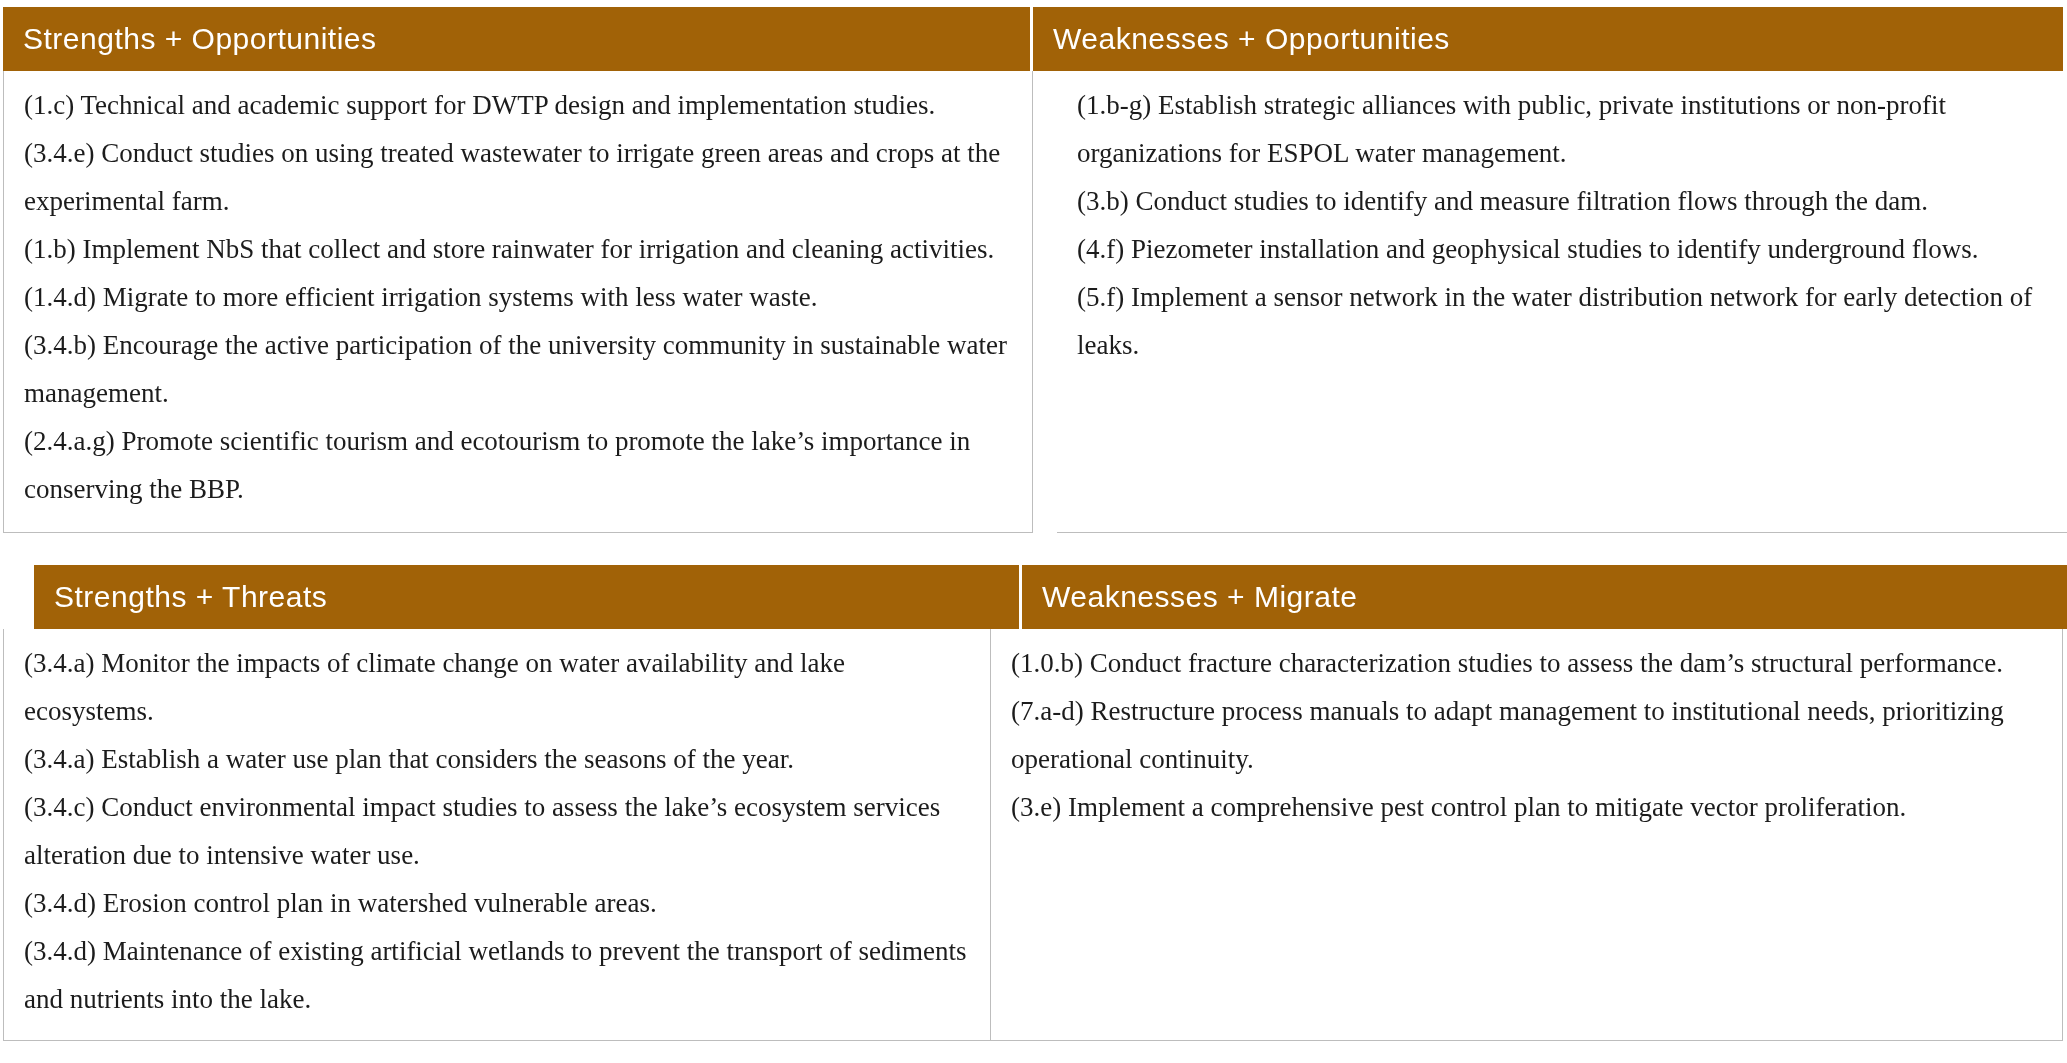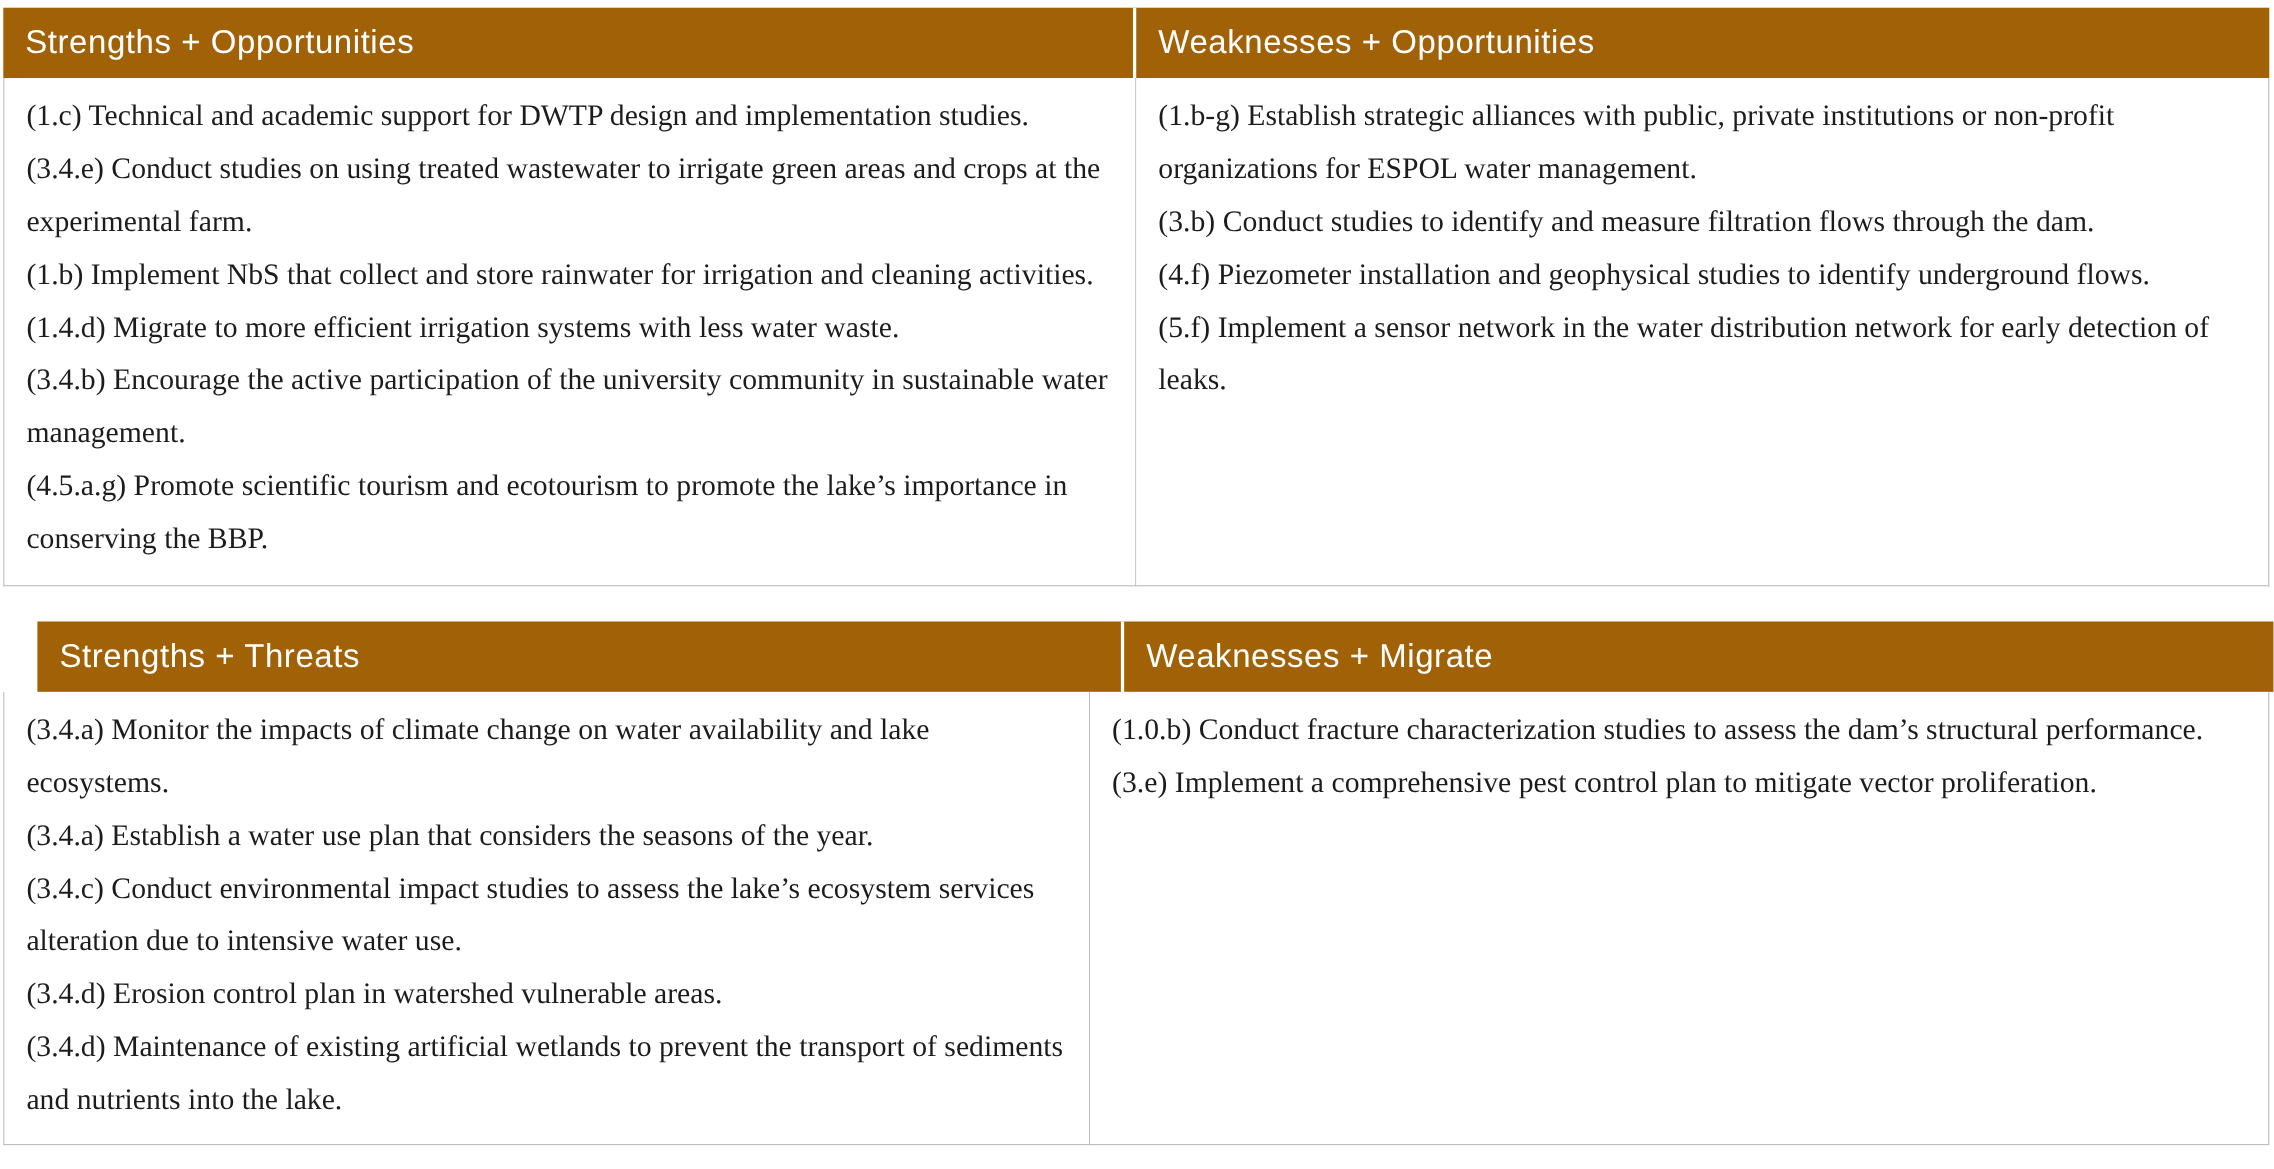--- a/index.html
+++ b/index.html
@@ -41,21 +41,21 @@
     padding-left: 20px;
     box-sizing: border-box;
   }
   .header-cell.first {
     border-right: 3px solid #ffffff;
   }
 
   .body-row {
     display: grid;
   }
-  .top .body-row    { grid-template-columns: 1030px 1030px; height: 462px; }
+  .top .body-row    { grid-template-columns: 1030px 1030px; height: 462px; gap: 24px; }
   .bottom .body-row { grid-template-columns: 988px 1072px;  height: 412px; }
 
   .body-cell {
     box-sizing: border-box;
     background: #ffffff;
     border-bottom: 1px solid #bdbdbd;
     border-right: 1px solid #bdbdbd;
     padding: 10px 22px 0 20px;
     font-family: "Liberation Serif", "DejaVu Serif", serif;
     font-size: 27px;
@@ -83,21 +83,21 @@
       <div class="header-cell">
         <span>Weaknesses + Opportunities</span>
       </div>
     </div>
     <div class="body-row">
       <div class="body-cell first">
           <p>(1.c) Technical and academic support for DWTP design and implementation studies.</p>
           <p>(3.4.e) Conduct studies on using treated wastewater to irrigate green areas and crops at the experimental farm.</p>
           <p>(1.b) Implement NbS that collect and store rainwater for irrigation and cleaning activities. (1.4.d) Migrate to more efficient irrigation systems with less water waste.</p>
           <p>(3.4.b) Encourage the active participation of the university community in sustainable water management.</p>
-          <p>(4.5.a.g) Promote scientific tourism and ecotourism to promote the lake’s importance in conserving the BBP.</p>
+          <p>(2.4.a.g) Promote scientific tourism and ecotourism to promote the lake’s importance in conserving the BBP.</p>
         </div>
       <div class="body-cell">
           <p>(1.b-g) Establish strategic alliances with public, private institutions or non-profit organizations for ESPOL water management.</p>
           <p>(3.b) Conduct studies to identify and measure filtration flows through the dam.</p>
           <p>(4.f) Piezometer installation and geophysical studies to identify underground flows.</p>
           <p>(5.f) Implement a sensor network in the water distribution network for early detection of leaks.</p>
         </div>
     </div>
   </section>
 
@@ -113,18 +113,19 @@
     <div class="body-row">
       <div class="body-cell first">
           <p>(3.4.a) Monitor the impacts of climate change on water availability and lake ecosystems.</p>
           <p>(3.4.a) Establish a water use plan that considers the seasons of the year.</p>
           <p>(3.4.c) Conduct environmental impact studies to assess the lake’s ecosystem services alteration due to intensive water use.</p>
           <p>(3.4.d) Erosion control plan in watershed vulnerable areas.</p>
           <p>(3.4.d) Maintenance of existing artificial wetlands to prevent the transport of sediments and nutrients into the lake.</p>
         </div>
       <div class="body-cell">
           <p>(1.0.b) Conduct fracture characterization studies to assess the dam’s structural performance.</p>
+          <p>(7.a-d) Restructure process manuals to adapt management to institutional needs, prioritizing operational continuity.</p>
           <p>(3.e) Implement a comprehensive pest control plan to mitigate vector proliferation.</p>
         </div>
     </div>
   </section>
 
 </div>
 
 </body></html>

